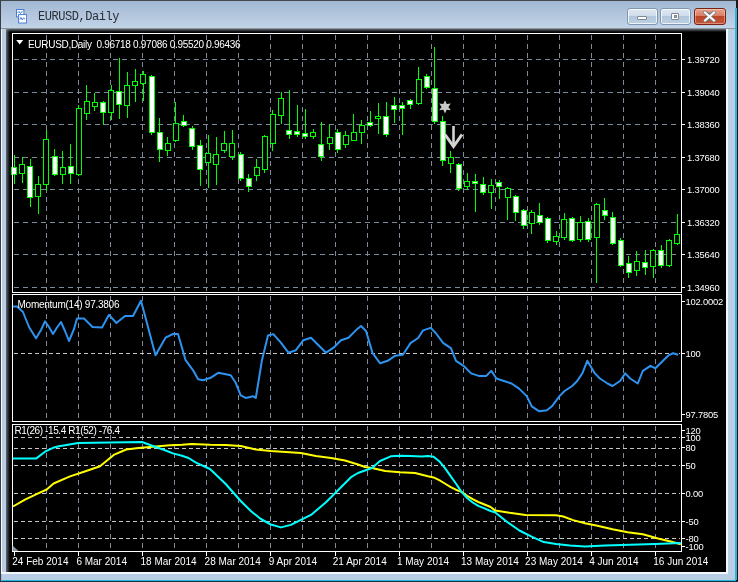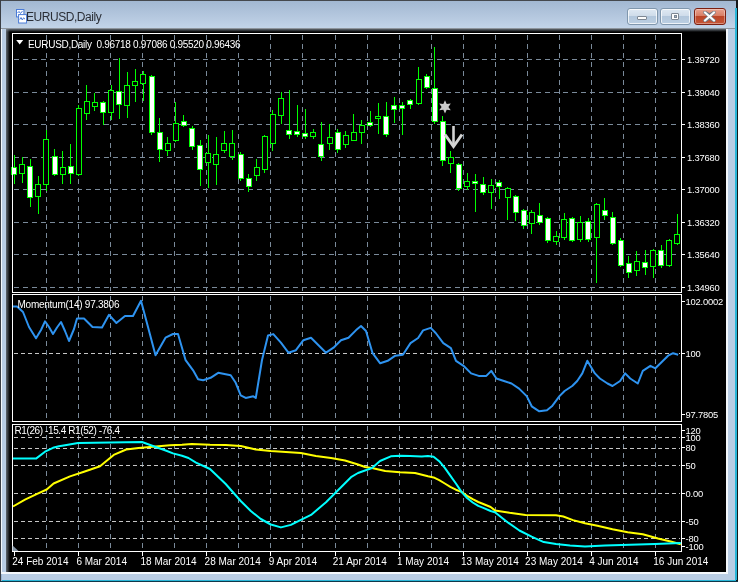--- a/index.html
+++ b/index.html
@@ -30,21 +30,21 @@
   <div class="abs" style="left:6px;top:29px;width:4px;height:543px;background:linear-gradient(90deg,rgba(130,140,150,.75),rgba(0,0,0,0));"></div>
   <div class="abs" style="left:6px;top:29px;width:720px;height:3px;background:linear-gradient(rgba(130,140,150,.75),rgba(0,0,0,0));"></div>
 
   <svg class="abs" style="left:16px;top:9px" width="11" height="15" viewBox="0 0 11 15">
     <rect x="0.5" y="0.5" width="7.4" height="7.4" fill="#fff" stroke="#4a7cd8" stroke-width="1"></rect>
     <path d="M1.5 4 L3 2.5 L4.5 4.5 L6.5 2" stroke="#4a7cd8" stroke-width="1" fill="none"></path>
     <rect x="2.6" y="5.6" width="8" height="8.4" fill="#fff" stroke="#4a7cd8" stroke-width="1"></rect>
     <path d="M3.8 10.5 L5 8.5 L6.3 11 L7.6 8.8 L9 10.2" stroke="#4a7cd8" stroke-width="1" fill="none"></path>
   </svg>
 
-  <div class="abs" style="left:26px;top:9.5px;font-family:Liberation Sans, sans-serif;font-size:12px;letter-spacing:-0.45px;color:#2a2e36;">EURUSD,Daily</div>
+  <div class="abs" style="left:38px;top:9.5px;font-family:Liberation Mono, monospace;font-size:12px;letter-spacing:-0.45px;color:#2a2e36;">EURUSD,Daily</div>
 
   <div class="abs" style="left:626.5px;top:8px;width:31px;height:16.5px;border:1px solid #8097ad;border-radius:3px;background:linear-gradient(#dfe9f3 0%,#cfdcea 45%,#b3c7dc 50%,#bccfe2 100%);box-shadow:inset 0 0 0 1px rgba(255,255,255,.75);"></div>
   <div class="abs" style="left:637px;top:16.2px;width:10px;height:3.4px;background:#fdfdfd;border:1px solid #7e8894;border-radius:1px;"></div>
   <div class="abs" style="left:659.5px;top:8px;width:31.5px;height:16.5px;border:1px solid #8097ad;border-radius:3px;background:linear-gradient(#dfe9f3 0%,#cfdcea 45%,#b3c7dc 50%,#bccfe2 100%);box-shadow:inset 0 0 0 1px rgba(255,255,255,.75);"></div>
   <div class="abs" style="left:671px;top:13px;width:8.4px;height:7.2px;background:#fdfdfd;border:1px solid #7e8894;border-radius:1px;"></div>
   <div class="abs" style="left:673.6px;top:15.4px;width:3.6px;height:2.8px;background:#9fb3c8;border:1px solid #7e8894;"></div>
   <div class="abs" style="left:693.5px;top:8px;width:32px;height:16.5px;border:1px solid #7c2012;border-radius:3px;background:linear-gradient(#e8a18e 0%,#d97f66 45%,#bc4527 50%,#c55637 100%);box-shadow:inset 0 0 0 1px rgba(255,255,255,.35);"></div>
   <svg class="abs" style="left:702px;top:11px" width="15" height="11" viewBox="0 0 15 11">
     <path d="M3 1.5 L7.5 4.2 L12 1.5 M3 9.5 L7.5 6.8 L12 9.5 M3 1.5 L12 9.5 M12 1.5 L3 9.5" stroke="#6f7a85" stroke-width="3.4" fill="none" stroke-linecap="round" stroke-linejoin="round"></path>
     <path d="M3 1.5 L12 9.5 M12 1.5 L3 9.5" stroke="#fdfdfd" stroke-width="2.3" fill="none" stroke-linecap="round"></path>

